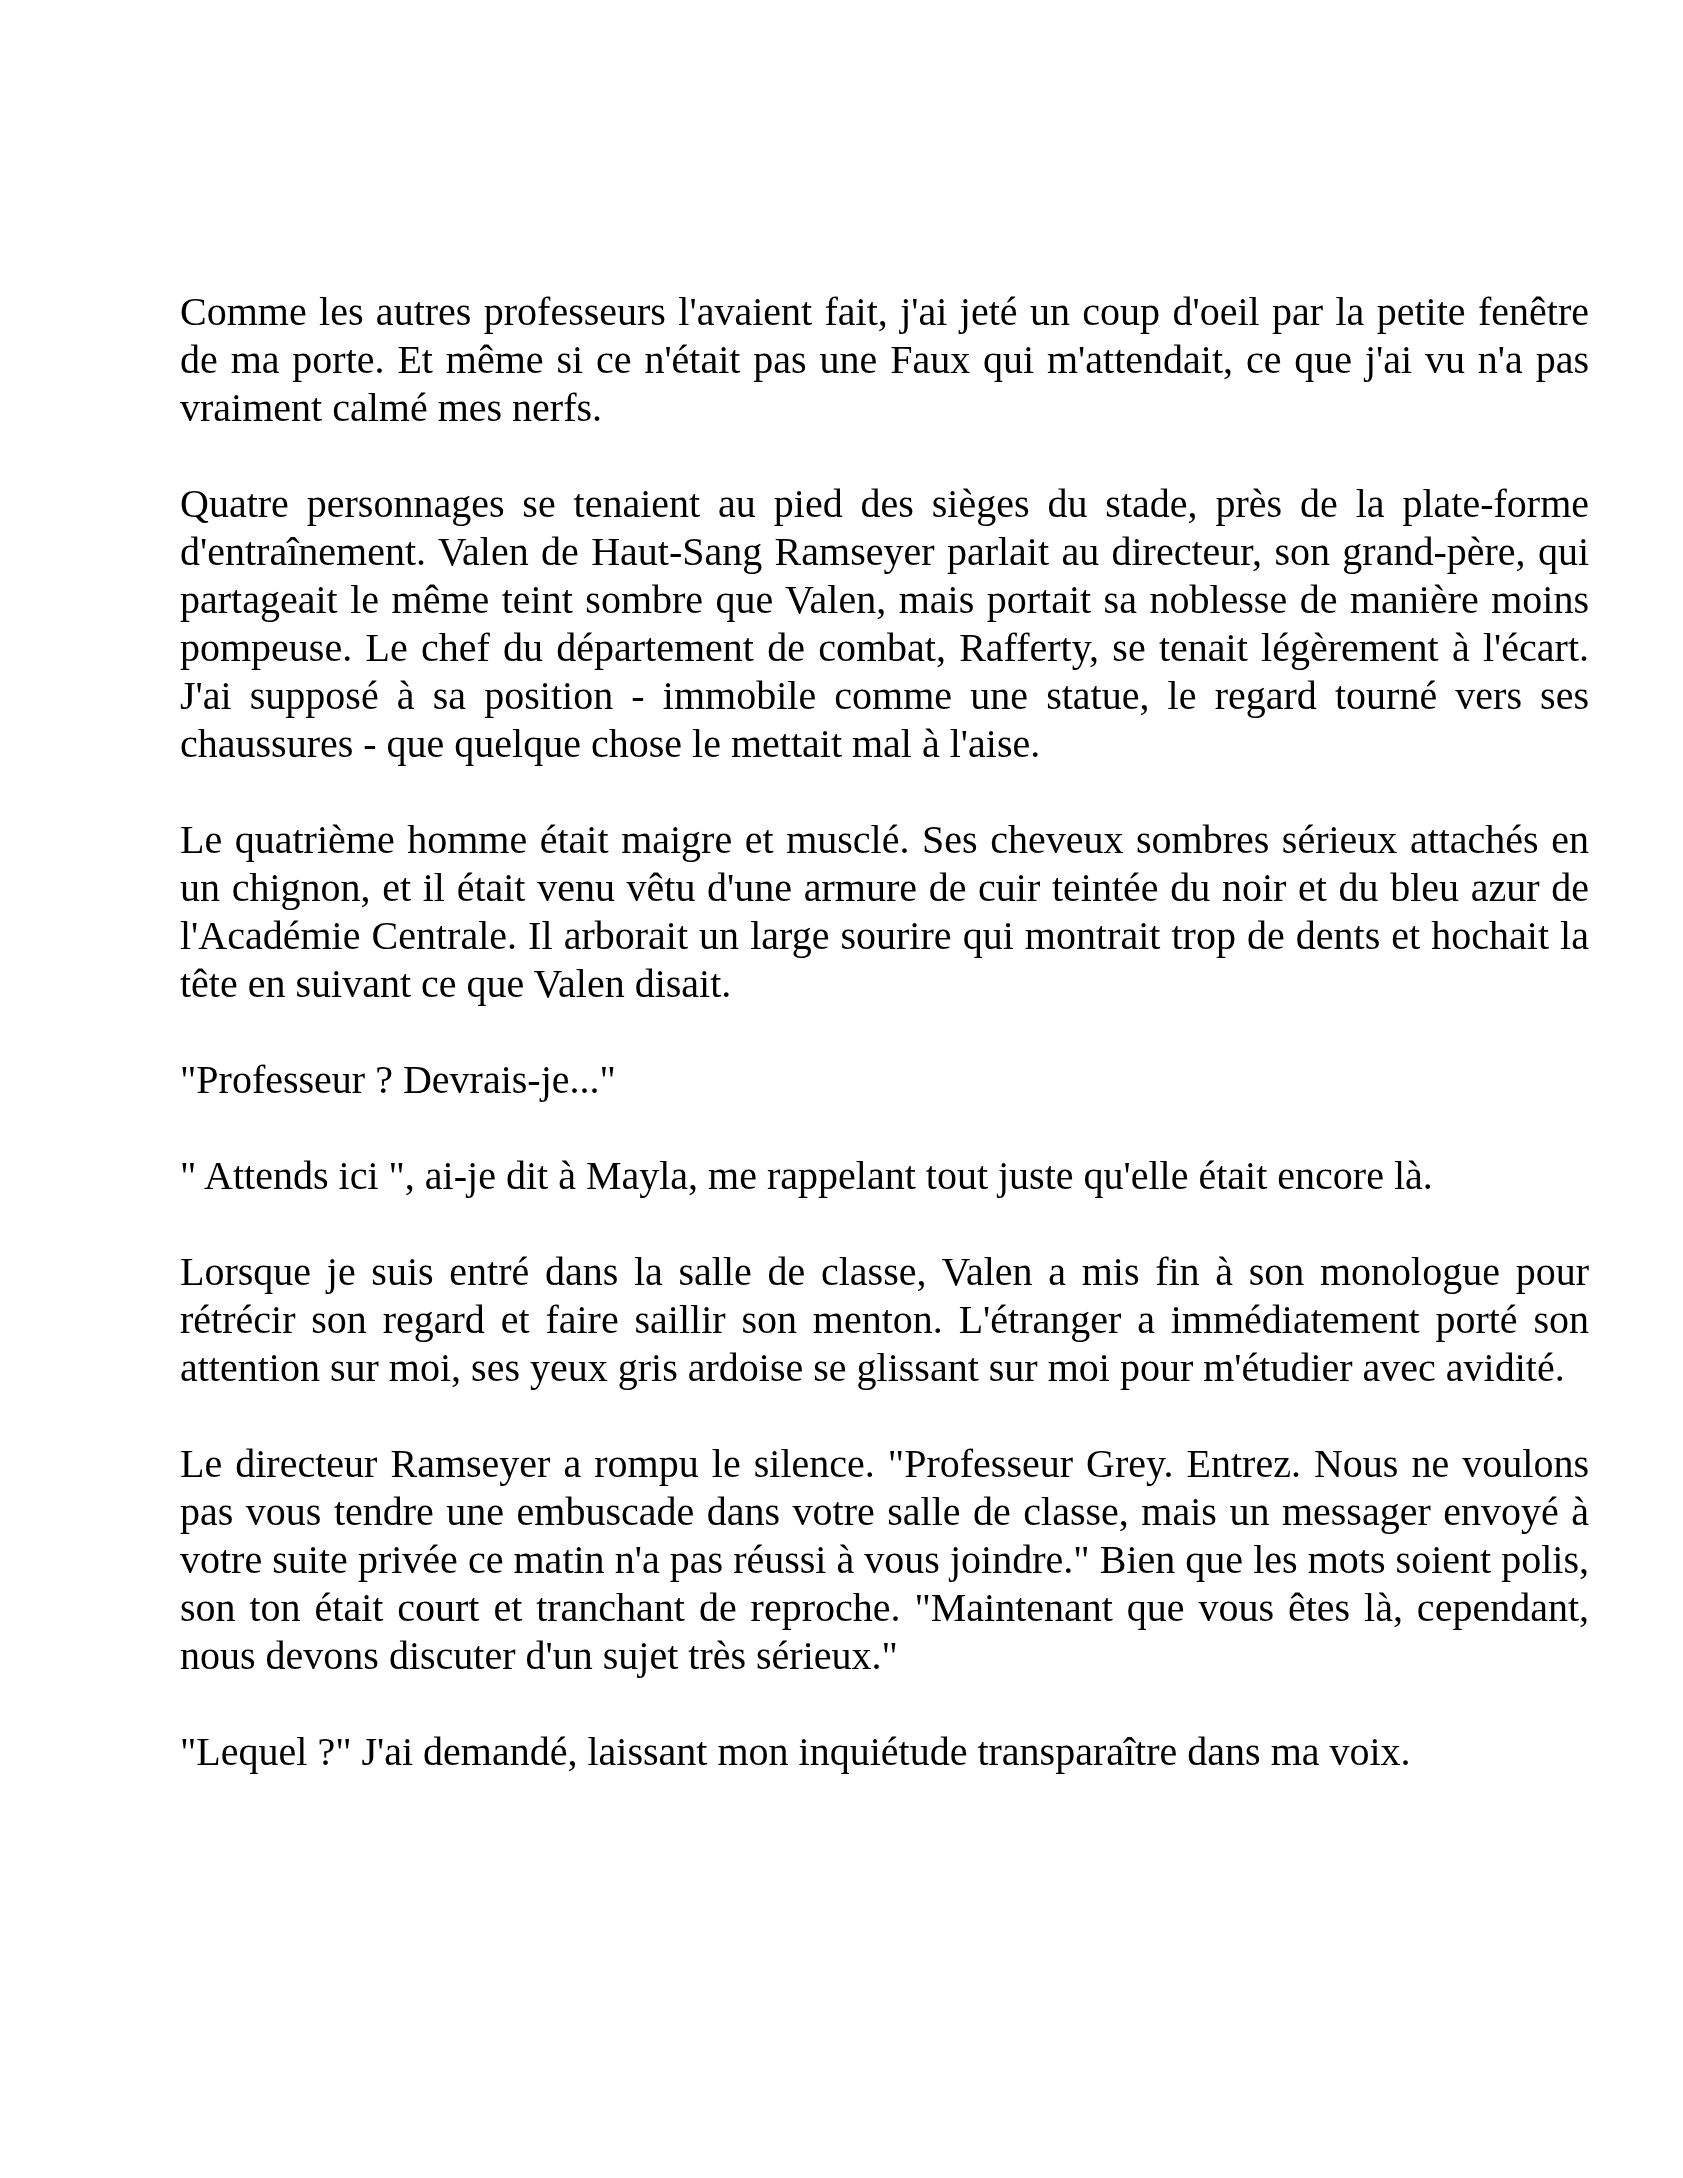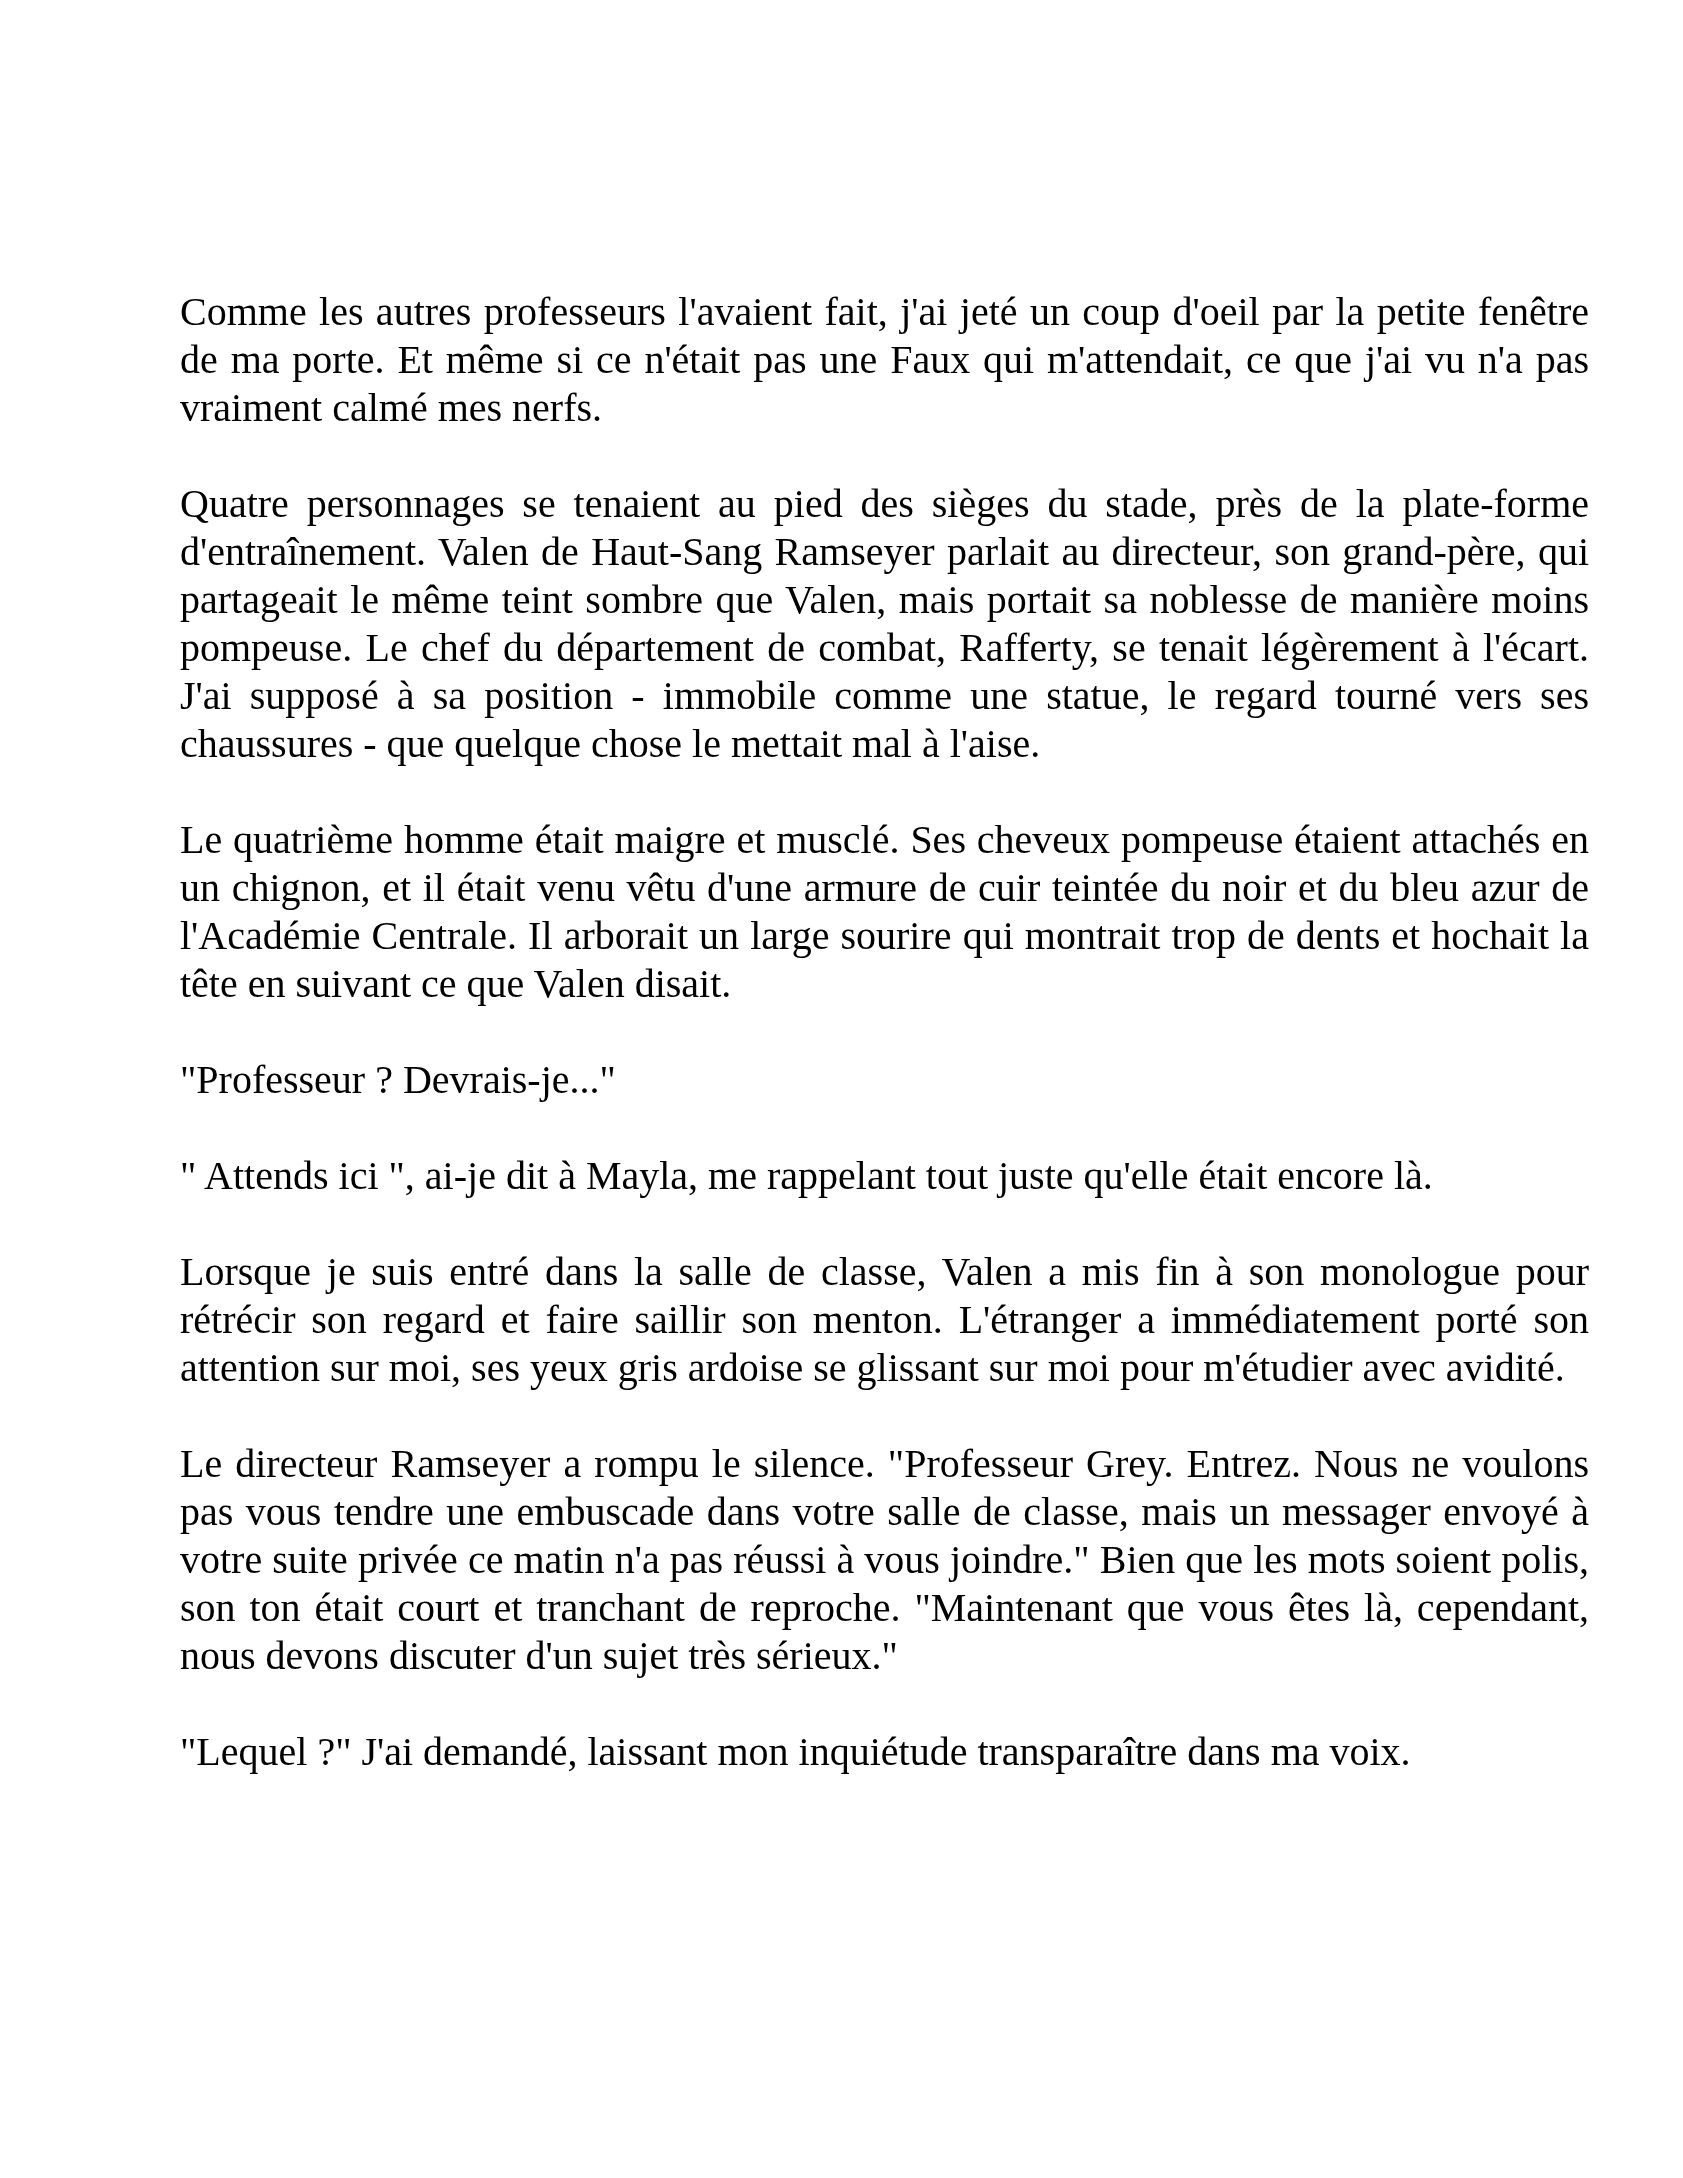--- a/index.html
+++ b/index.html
@@ -28,20 +28,20 @@
       text-align: justify;
       text-justify: inter-word;
     }
   </style>
 </head>
 <body>
 
 <main class="page">
   <p>Comme les autres professeurs l'avaient fait, j'ai jeté un coup d'oeil par la petite fenêtre de ma porte. Et même si ce n'était pas une Faux qui m'attendait, ce que j'ai vu n'a pas vraiment calmé mes nerfs.</p>
   <p>Quatre personnages se tenaient au pied des sièges du stade, près de la plate-forme d'entraînement. Valen de Haut-Sang Ramseyer parlait au directeur, son grand-père, qui partageait le même teint sombre que Valen, mais portait sa noblesse de manière moins pompeuse. Le chef du département de combat, Rafferty, se tenait légèrement à l'écart. J'ai supposé à sa position - immobile comme une statue, le regard tourné vers ses chaussures - que quelque chose le mettait mal à l'aise.</p>
-  <p>Le quatrième homme était maigre et musclé. Ses cheveux pompeuse étaient attachés en un chignon, et il était venu vêtu d'une armure de cuir teintée du noir et du bleu azur de l'Académie Centrale. Il arborait un large sourire qui montrait trop de dents et hochait la tête en suivant ce que Valen disait.</p>
+  <p>Le quatrième homme était maigre et musclé. Ses cheveux sombres sérieux attachés en un chignon, et il était venu vêtu d'une armure de cuir teintée du noir et du bleu azur de l'Académie Centrale. Il arborait un large sourire qui montrait trop de dents et hochait la tête en suivant ce que Valen disait.</p>
   <p>"Professeur ? Devrais-je..."</p>
   <p>" Attends ici ", ai-je dit à Mayla, me rappelant tout juste qu'elle était encore là.</p>
   <p>Lorsque je suis entré dans la salle de classe, Valen a mis fin à son monologue pour rétrécir son regard et faire saillir son menton. L'étranger a immédiatement porté son attention sur moi, ses yeux gris ardoise se glissant sur moi pour m'étudier avec avidité.</p>
   <p>Le directeur Ramseyer a rompu le silence. "Professeur Grey. Entrez. Nous ne voulons pas vous tendre une embuscade dans votre salle de classe, mais un messager envoyé à votre suite privée ce matin n'a pas réussi à vous joindre." Bien que les mots soient polis, son ton était court et tranchant de reproche. "Maintenant que vous êtes là, cependant, nous devons discuter d'un sujet très sérieux."</p>
   <p>"Lequel ?" J'ai demandé, laissant mon inquiétude transparaître dans ma voix.</p>
 </main>
 
 
 </body></html>

